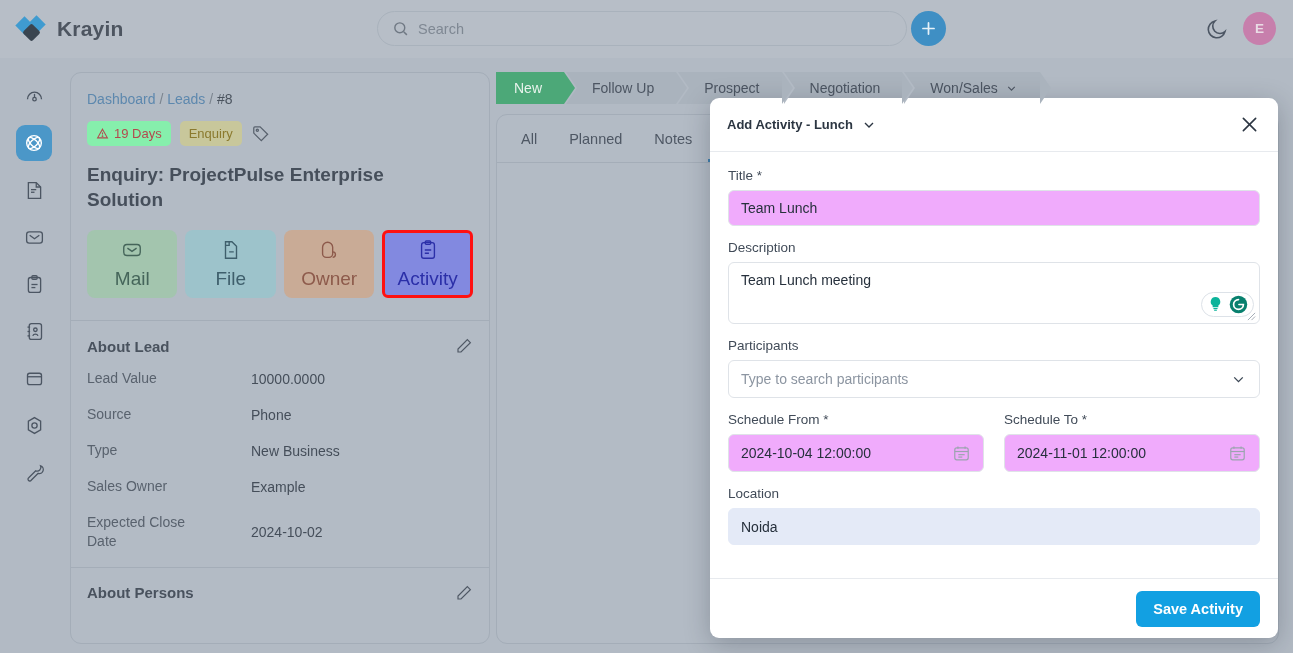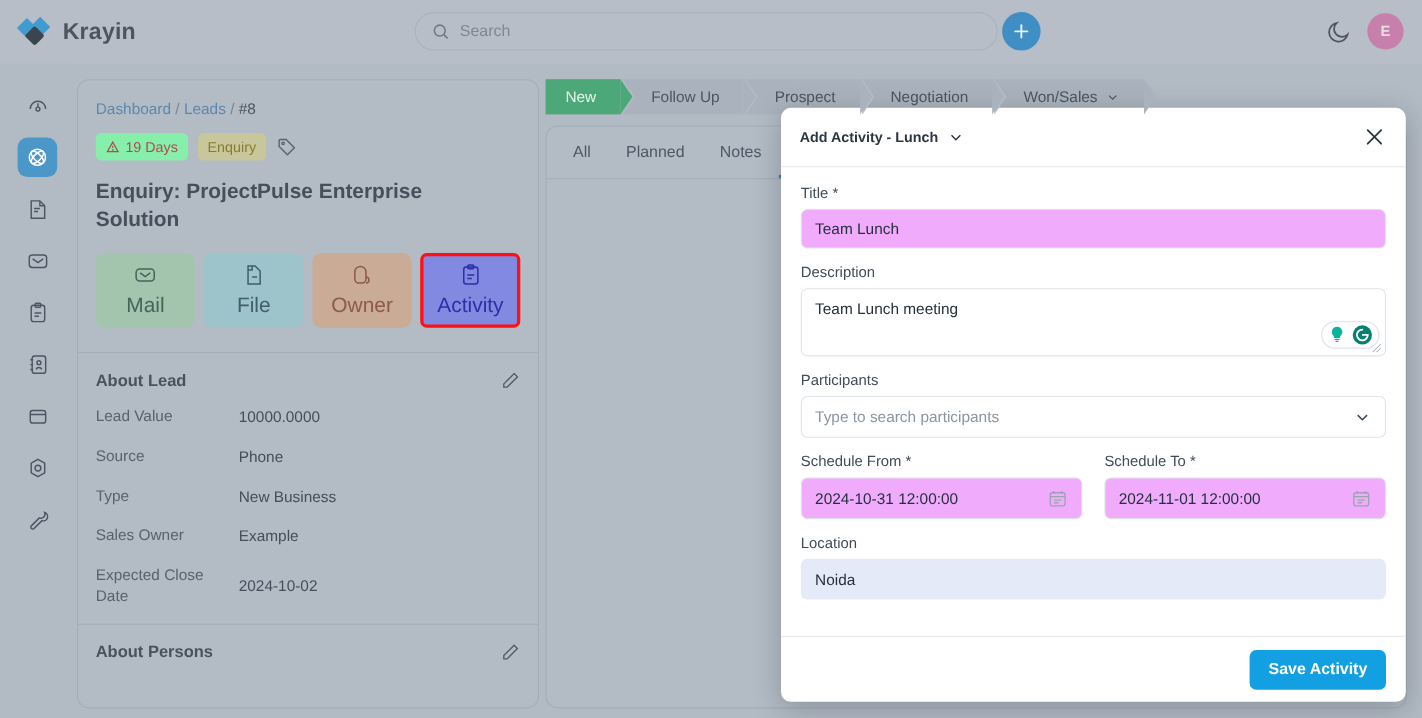--- a/index.html
+++ b/index.html
@@ -110,21 +110,21 @@
   .sec-head {
     display: flex; align-items: center; justify-content: space-between;
     padding: 16px 16px 0 16px;
   }
   .sec-title { font-size: 15px; font-weight: bold; color: #49525e; }
   .pencil { color: #4f5865; display: flex; }
 
   .kv-list { padding: 14px 16px 0 16px; }
   .kv-row { display: flex; margin-bottom: 16px; font-size: 14px; align-items: flex-start; }
   .kv-key { width: 130px; color: #59626e; line-height: 1.35; }
-  .kv-val { color: #454e5a; line-height: 1.35; padding-top: 1px; }
+  .kv-val { color: #454e5a; line-height: 1.35; padding-top: 1px; margin-left: 34px; }
   .kv-row.tall .kv-val { padding-top: 10px; }
 
   
   .right-panel { position: absolute; top: 72px; left: 496px; right: 14px; bottom: 9px; }
   .stages { display: flex; height: 32px; align-items: stretch; }
   .stage {
     position: relative; display: flex; align-items: center; justify-content: center;
     font-size: 14px; color: #4c5562; background: #aab3bd;
     padding: 0 22px 0 26px;
     margin-right: 2px;
@@ -588,21 +588,21 @@
               <path d="M6 9l6 6 6-6"></path>
             </svg>
           </span>
         </div>
       </div>
 
       <div class="two-col">
         <div class="field">
           <div class="f-label">Schedule From *</div>
           <div class="f-input with-icon">
-            <span>2024-10-31 12:00:00</span>
+            <span>2024-10-04 12:00:00</span>
             <span class="cal-icon">
               <svg width="19" height="19" viewBox="0 0 24 24" fill="none" stroke="currentColor" stroke-width="1.5">
                 <rect x="3.5" y="5" width="17" height="15" rx="2.5"></rect>
                 <line x1="3.5" y1="9.5" x2="20.5" y2="9.5"></line>
                 <line x1="7.5" y1="3" x2="7.5" y2="6"></line>
                   <line x1="16.5" y1="3" x2="16.5" y2="6"></line>
                 <line x1="8" y1="13.5" x2="16" y2="13.5"></line>
                   <line x1="8" y1="16.5" x2="13" y2="16.5"></line>
               </svg>
             </span>

